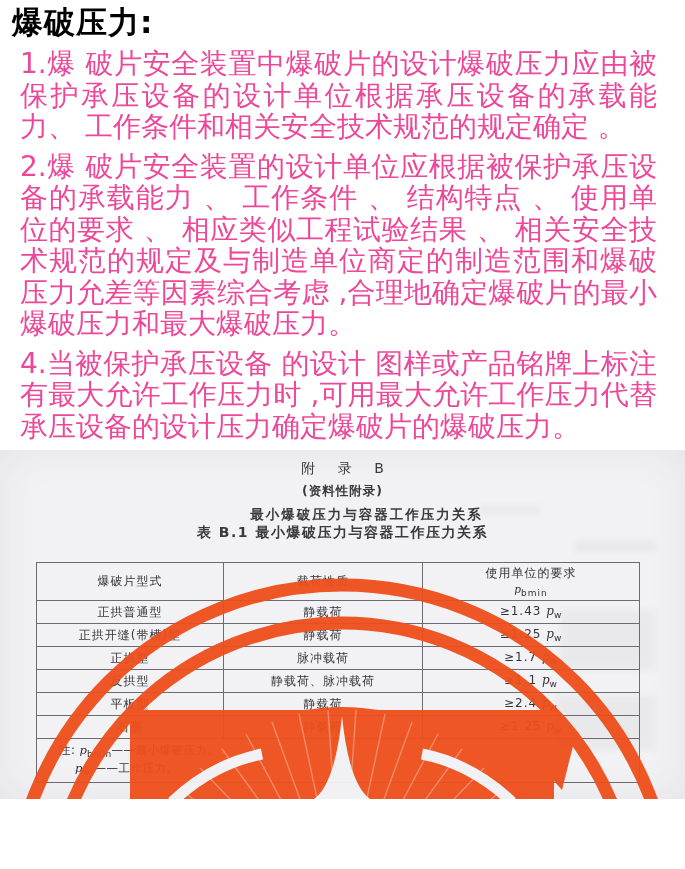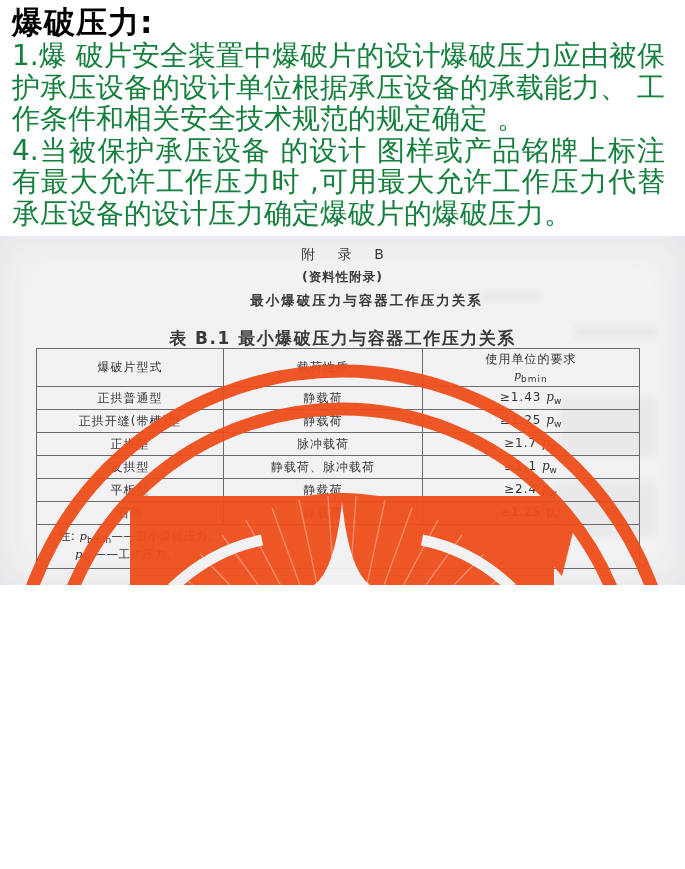--- a/index.html
+++ b/index.html
@@ -10,34 +10,34 @@
     font-family:"DejaVu Sans", sans-serif;
   }
   
   .article { padding:4px 20px 0 12px; color:#000; }
   .article-title {
     font-size:31px; font-weight:bold; line-height:36px;
     margin:0; letter-spacing:1px;
   }
   .para {
     font-size:28px; line-height:31.5px; font-weight:500;
-    margin:0; text-align:justify; word-break:break-all;
-    color:#15803d;
+    margin:8px; text-align:justify; word-break:break-all;
+    color:#ec4899;
   }
   
   .scan {
     position:relative; width:685px; height:349px; margin-top:7px;
     background:#f2f1f4; overflow:hidden; color:#3a3a3e;
     box-shadow:inset 0 0 40px rgba(60,60,70,0.07);
   }
   .scan-head { position:relative; text-align:center; z-index:1; }
   .appendix-title   { padding-top:10px; font-size:14px; font-weight:normal; letter-spacing:9px; text-indent:9px; }
   .appendix-subtitle{ margin-top:5px;  font-size:12.5px; font-weight:bold; letter-spacing:1px; }
   .appendix-heading { margin-top:6px;  font-size:13.5px; font-weight:bold; letter-spacing:2px;padding-left:48px; }
-  .table-caption    { margin-top:17px; font-size:17px; font-weight:bold; letter-spacing:1.5px; }
+  .table-caption    { font-size:14px; font-weight:bold; letter-spacing:1.5px; }
   table.btable {
     position:absolute; left:36px; top:112px; width:604px;
     border-collapse:collapse; z-index:1;
     font-size:12px; color:#333338;
   }
   .btable td {
     border:1px solid #6b6b70; text-align:center;
     padding:0; height:23px; letter-spacing:1px;
   }
   .btable tr.hdr td { height:38px; }
@@ -58,20 +58,21 @@
   .b2 { left:560px; top:160px; width:95px; height:60px; opacity:0.05; }
   .b3 { left:555px; top:245px; width:100px; height:55px; opacity:0.05; }
   .b4 { left:480px; top:55px;  width:60px; height:10px; opacity:0.05; }
 </style>
 </head>
 <body>
 
 <div class="article">
   <h1 class="article-title">爆破压力:</h1>
   <p class="para">1.爆 破片安全装置中爆破片的设计爆破压力应由被保护承压设备的设计单位根据承压设备的承载能力、 工作条件和相关安全技术规范的规定确定 。</p>
+  <p class="para">2.爆 破片安全装置的设计单位应根据被保护承压设备的承载能力 、 工作条件 、 结构特点 、 使用单位的要求 、 相应类似工程试验结果 、 相关安全技术规范的规定及与制造单位商定的制造范围和爆破压力允差等因素综合考虑 ,合理地确定爆破片的最小爆破压力和最大爆破压力。</p>
   <p class="para">4.当被保护承压设备 的设计 图样或产品铭牌上标注有最大允许工作压力时 ,可用最大允许工作压力代替承压设备的设计压力确定爆破片的爆破压力。</p>
 </div>
 
 <div class="scan">
   <div class="bleed b1"></div>
   <div class="bleed b2"></div>
   <div class="bleed b3"></div>
   <div class="bleed b4"></div>
 
   <div class="scan-head">

